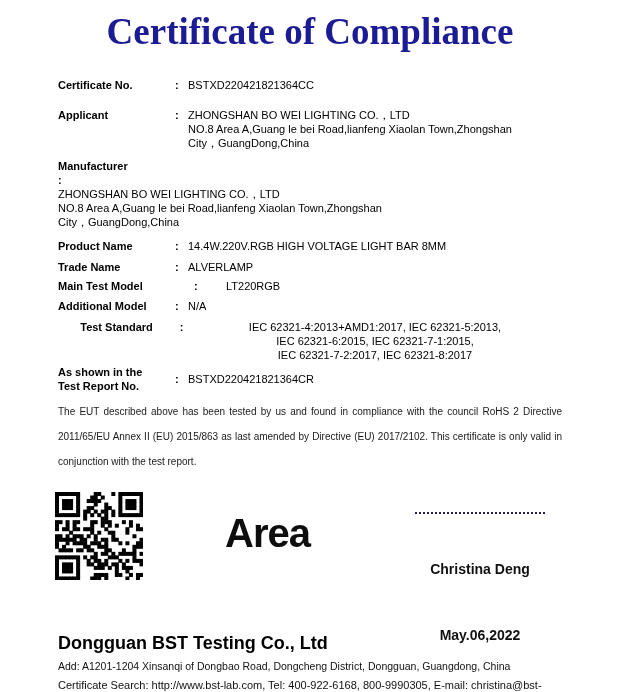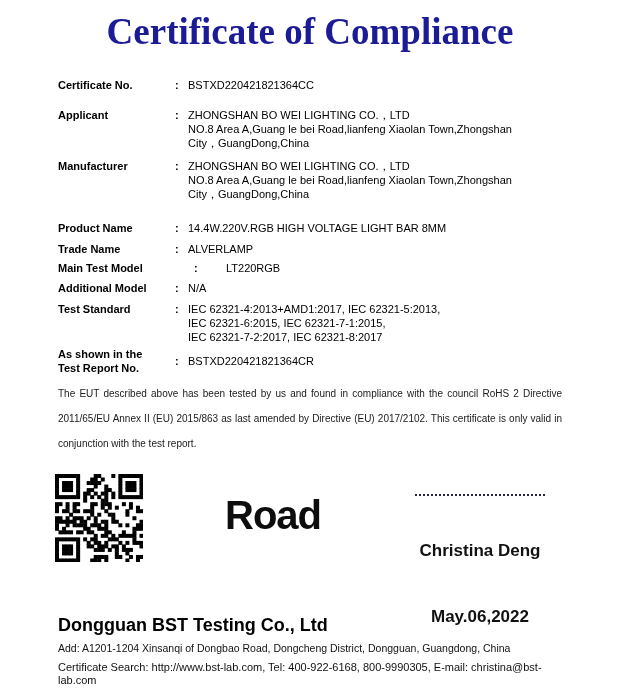--- a/index.html
+++ b/index.html
@@ -22,45 +22,45 @@
   
   .fields{margin-top:24px;font-size:11px;line-height:14px;}
   .row{display:flex;align-items:flex-start;}
   .flabel{width:117px;flex-shrink:0;font-weight:bold;}
   .fcolon{width:13px;flex-shrink:0;font-weight:bold;}
   .fvalue{flex:1;}
   .vstrong{font-weight:normal;}
   .vaddr{font-weight:normal;}
   .row-certno{margin-bottom:16px;}
   .row-applicant{margin-bottom:9px;}
-  .row-manufacturer{margin-bottom:20px;}
+  .row-manufacturer{margin-bottom:10px;flex-direction:column;}
   .row-product{margin-bottom:7px;}
   .row-trade{margin-bottom:5px;}
   .row-model{margin-bottom:6px;gap:19px;}
   .row-additional{margin-bottom:7px;}
-  .row-standard{margin-bottom:3px;}
+  .row-standard{margin-bottom:3px;text-align:center;}
   .row-report{align-items:center;}
 
   
   .statement{
     margin:6px 0 0 0;font-size:10px;line-height:25px;
     text-align:justify;color:#1a1a1a;
   }
 
   
   .marks{position:relative;height:88px;margin-top:18px;}
   .qr{position:absolute;left:-3px;top:0;width:88px;height:88px;}
   .rohs{
     position:absolute;left:167px;top:22px;
     font-weight:bold;font-size:40px;line-height:38px;letter-spacing:-1px;
     color:#0d0d0d;
   }
   .signature{position:absolute;right:17px;top:20px;width:130px;text-align:center;}
   .sig-dots{height:0;border-top:2px dotted #22224a;margin:0 0 6px 0;}
-  .sig-line{font-weight:bold;font-size:17px;line-height:22px;color:#111;margin-top:44px;}
+  .sig-line{font-weight:bold;font-size:14px;line-height:22px;color:#111;margin-top:44px;}
 
   
   .footer{margin-top:55px;}
   .footer-company{font-weight:bold;font-size:18px;line-height:16px;margin-bottom:9px;}
   .footer-address{font-size:10.5px;line-height:13px;margin-bottom:6px;color:#111;}
   .footer-search{font-size:11px;line-height:13px;color:#111;}
 </style>
 </head>
 <body>
 
@@ -429,21 +429,21 @@
           <rect x="17.60" y="84.48" width="4" height="4" fill="#000"></rect>
           <rect x="21.12" y="84.48" width="4" height="4" fill="#000"></rect>
           <rect x="35.20" y="84.48" width="4" height="4" fill="#000"></rect>
           <rect x="38.72" y="84.48" width="4" height="4" fill="#000"></rect>
           <rect x="42.24" y="84.48" width="4" height="4" fill="#000"></rect>
           <rect x="49.28" y="84.48" width="4" height="4" fill="#000"></rect>
           <rect x="70.40" y="84.48" width="4" height="4" fill="#000"></rect>
           <rect x="80.96" y="84.48" width="4" height="4" fill="#000"></rect>
         </svg>
     </div>
-    <div class="rohs">Road</div>
+    <div class="rohs">Area</div>
     <div class="signature">
       <div class="sig-dots"></div>
       <div class="sig-line">Christina Deng</div>
       <div class="sig-line">May.06,2022</div>
     </div>
   </div>
 
   <div class="footer">
     <div class="footer-company">Dongguan BST Testing Co., Ltd</div>
     <div class="footer-address">Add: A1201-1204 Xinsanqi of Dongbao Road, Dongcheng District, Dongguan, Guangdong, China</div>

